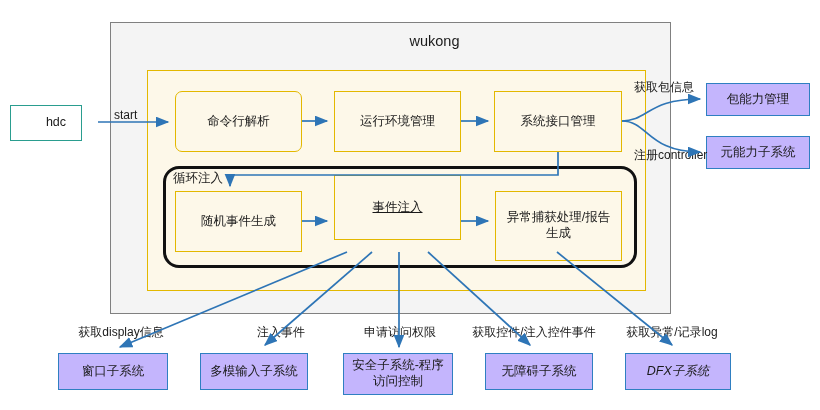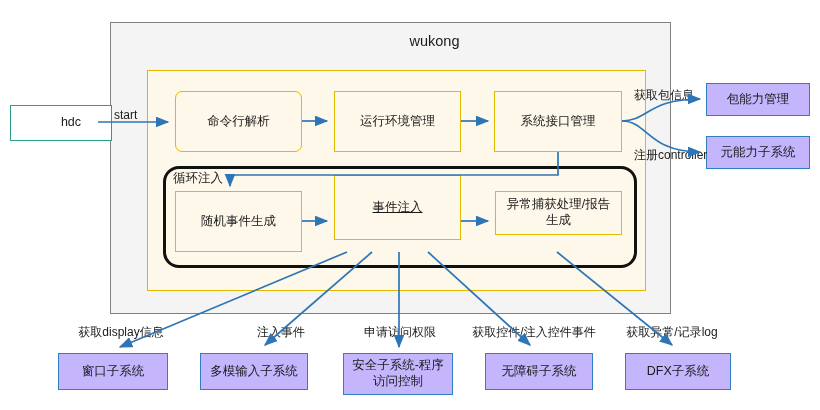--- a/index.html
+++ b/index.html
@@ -61,36 +61,36 @@
 
   <div class="box yellow-box" style="left:175px;top:91px;width:127px;height:61px;border-radius:7px;">命令行解析</div>
   <div class="box yellow-box" style="left:334px;top:91px;width:127px;height:61px;">运行环境管理</div>
   <div class="box yellow-box" style="left:494px;top:91px;width:128px;height:61px;">系统接口管理</div>
 
   <div class="box black-zone" style="left:163px;top:166px;width:474px;height:102px;"></div>
   <div class="loop-label" style="left:173px;top:170px;">循环注入</div>
 
   <div class="box yellow-box" style="left:175px;top:191px;width:127px;height:61px;">随机事件生成</div>
   <div class="box yellow-box" style="left:334px;top:175px;width:127px;height:65px;text-decoration:underline;">事件注入</div>
-  <div class="box yellow-box" style="left:495px;top:191px;width:127px;height:44px;padding:0 6px;">异常捕获处理/报告生成</div>
+  <div class="box yellow-box" style="left:495px;top:191px;width:127px;height:70px;padding:0 6px;">异常捕获处理/报告生成</div>
 
-  <div class="box teal-box" style="left:10px;top:105px;width:102px;height:36px;padding-left:20px;">hdc</div>
+  <div class="box teal-box" style="left:10px;top:105px;width:72px;height:36px;padding-left:20px;">hdc</div>
   <div class="edge-label" style="left:114px;top:108px;">start</div>
 
   <div class="box blue-box" style="left:706px;top:83px;width:104px;height:33px;">包能力管理</div>
   <div class="box blue-box" style="left:706px;top:136px;width:104px;height:33px;">元能力子系统</div>
 
-  <div class="edge-label" style="left:634px;top:87px;">获取包信息</div>
+  <div class="edge-label" style="left:634px;top:79px;">获取包信息</div>
   <div class="edge-label" style="left:634px;top:147px;">注册controller</div>
 
   <div class="box blue-box" style="left:58px;top:353px;width:110px;height:37px;">窗口子系统</div>
   <div class="box blue-box" style="left:200px;top:353px;width:108px;height:37px;">多模输入子系统</div>
   <div class="box blue-box" style="left:343px;top:353px;width:110px;height:42px;padding:16px 6px;">安全子系统-程序访问控制</div>
   <div class="box blue-box" style="left:485px;top:353px;width:108px;height:37px;">无障碍子系统</div>
-  <div class="box blue-box" style="left:625px;top:353px;width:106px;height:37px;">DFX子系统</div>
+  <div class="box blue-box" style="left:625px;top:353px;width:106px;height:37px;font-style:italic;">DFX子系统</div>
 
   <div class="edge-label" style="left:121px;top:324px;transform:translateX(-50%);">获取display信息</div>
   <div class="edge-label" style="left:281px;top:324px;transform:translateX(-50%);">注入事件</div>
   <div class="edge-label" style="left:400px;top:324px;transform:translateX(-50%);">申请访问权限</div>
   <div class="edge-label" style="left:534px;top:324px;transform:translateX(-50%);">获取控件/注入控件事件</div>
   <div class="edge-label" style="left:672px;top:324px;transform:translateX(-50%);">获取异常/记录log</div>
 
   <svg class="wires" viewBox="0 0 820 410">
     <defs>
       <marker id="ah" markerWidth="9" markerHeight="9" refX="7.2" refY="3.2" orient="auto" markerUnits="strokeWidth">

